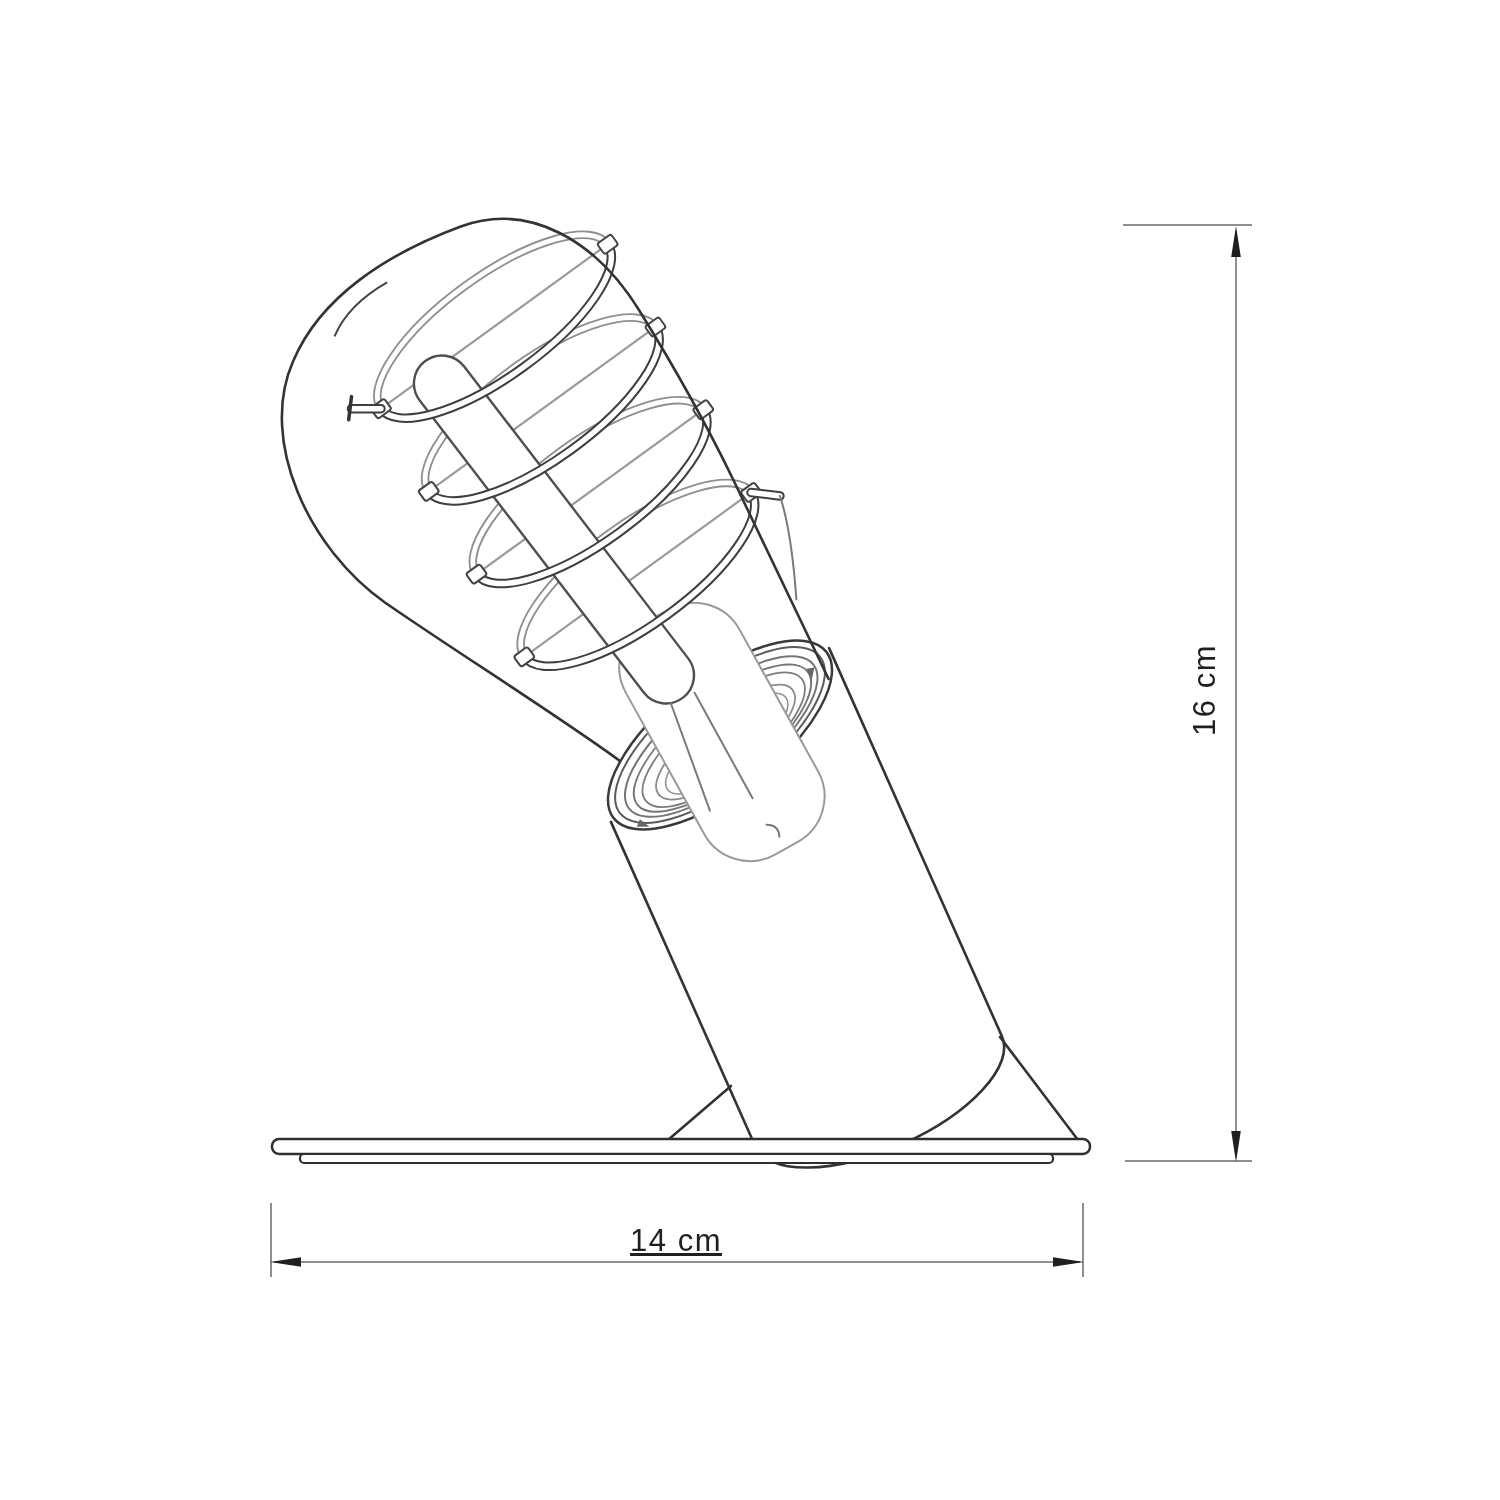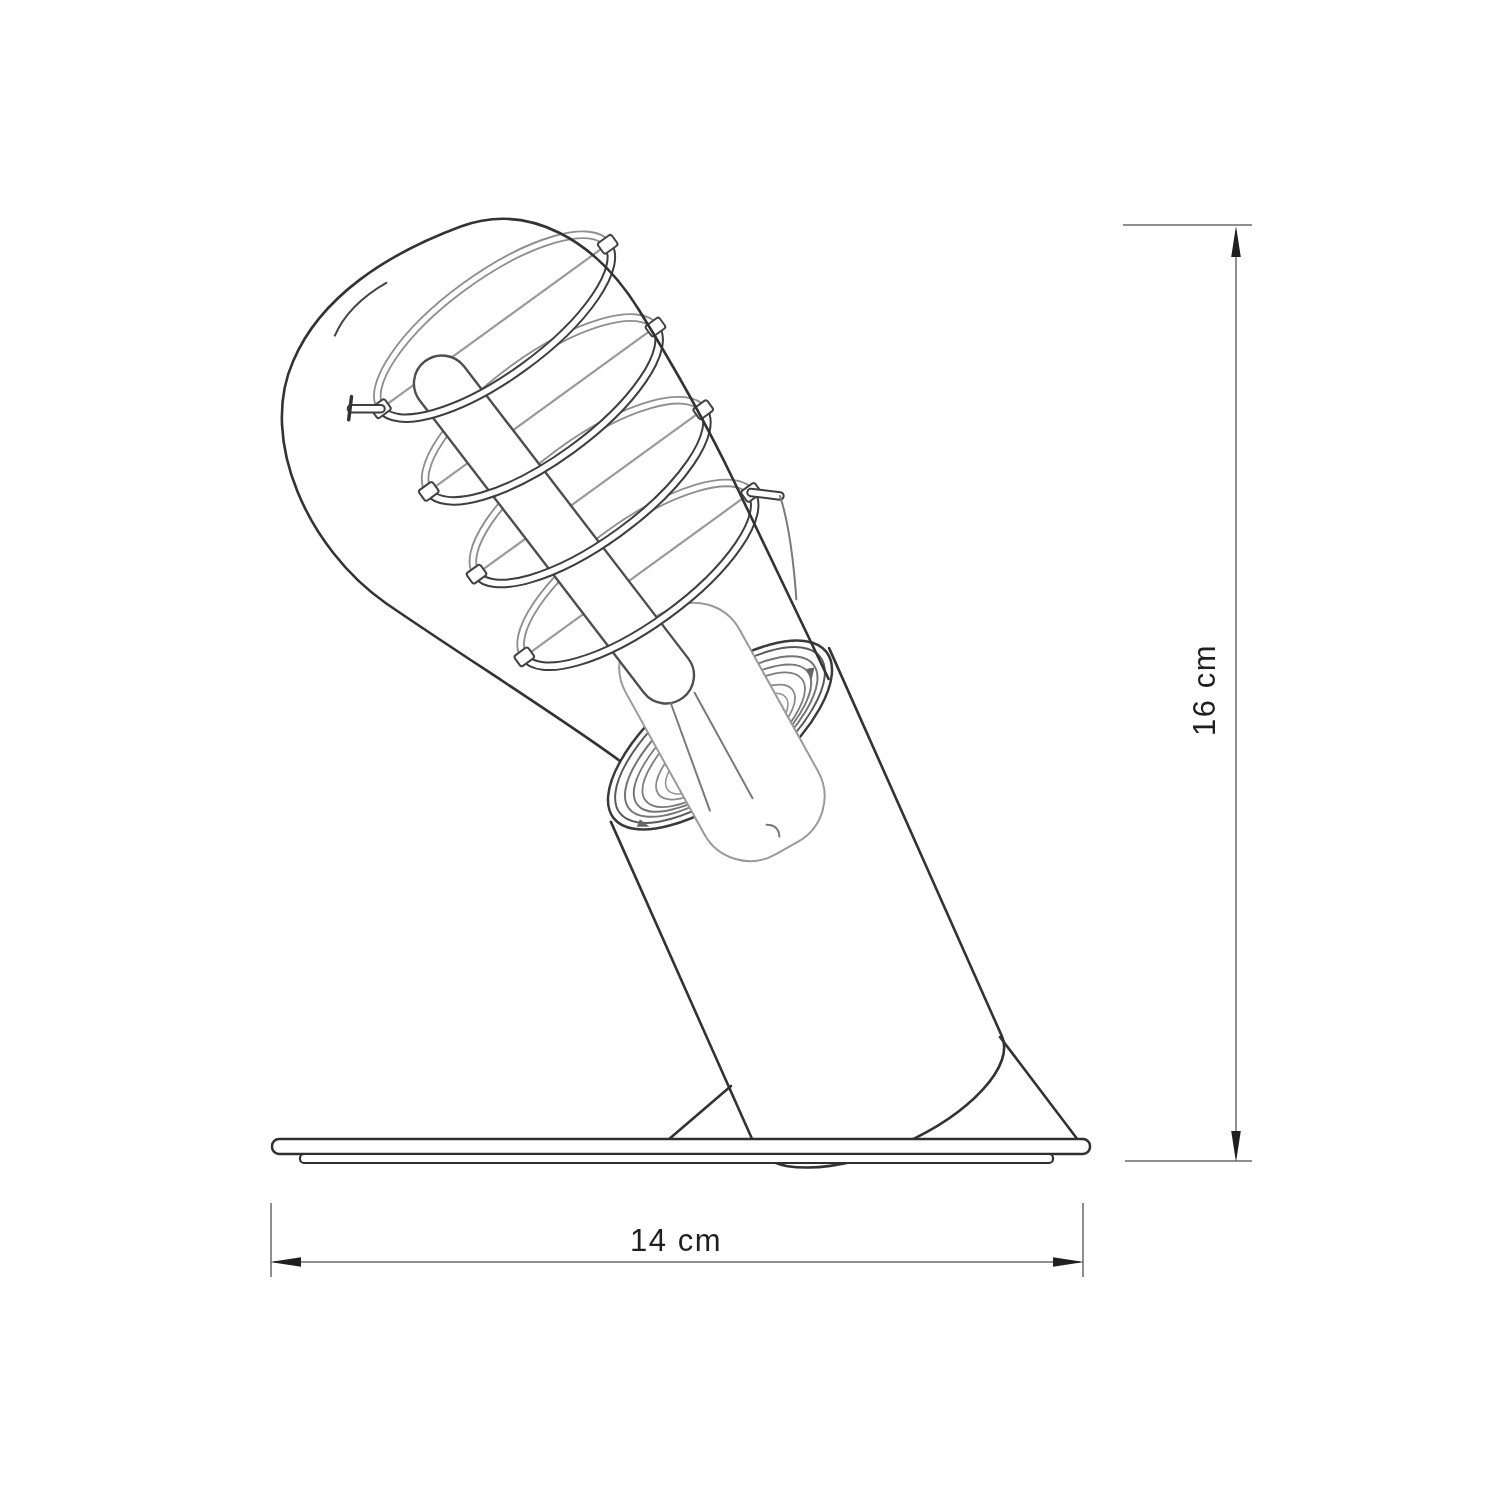--- a/index.html
+++ b/index.html
@@ -140,14 +140,14 @@
       <line class="dimline" x1="271" y1="1203" x2="271" y2="1277"></line>
       <line class="dimline" x1="1083" y1="1203" x2="1083" y2="1277"></line>
       <line class="dimline" x1="274" y1="1262" x2="1080" y2="1262"></line>
       <polygon class="arrow" points="270,1262 301,1257.3 301,1266.7"></polygon>
       <polygon class="arrow" points="1084,1262 1053,1257.3 1053,1266.7"></polygon>
     </g>
   </svg>
 
   <div class="dim-label vertical" style="left:1205px; top:690px;">16 cm</div>
 
-  <div class="dim-label horizontal" style="left:676px; top:1241px;">14 cm</div>
+  <div class="dim-label horizontal" style="left:676px; top:1241px;text-decoration:underline;">14 cm</div>
 </div>
 
 </body></html>

